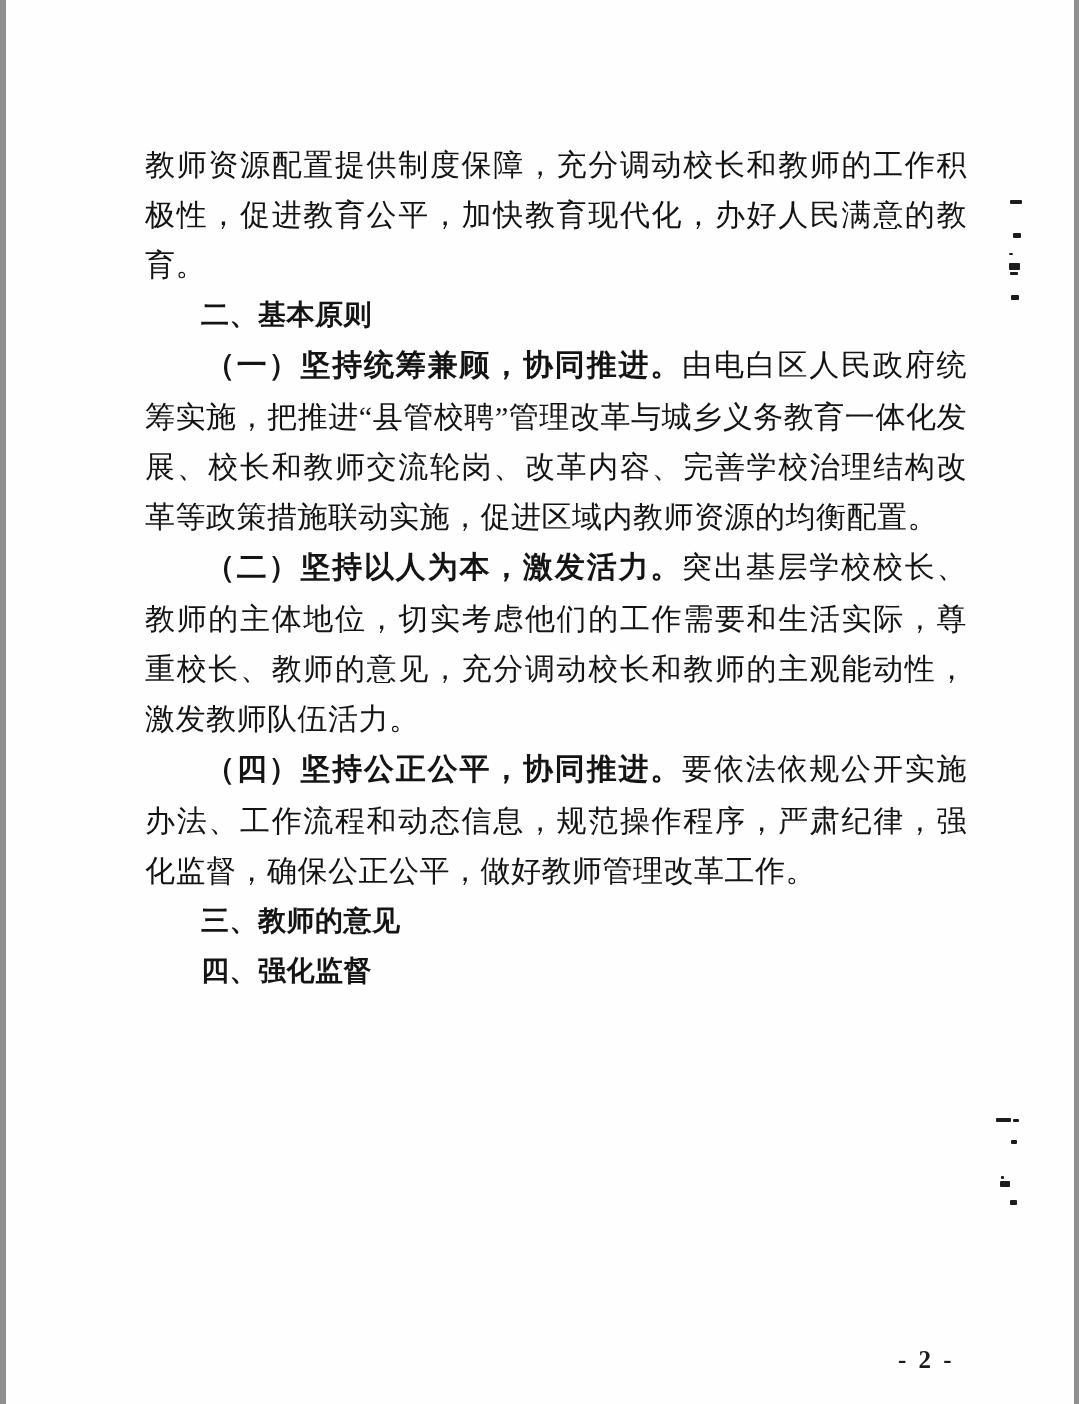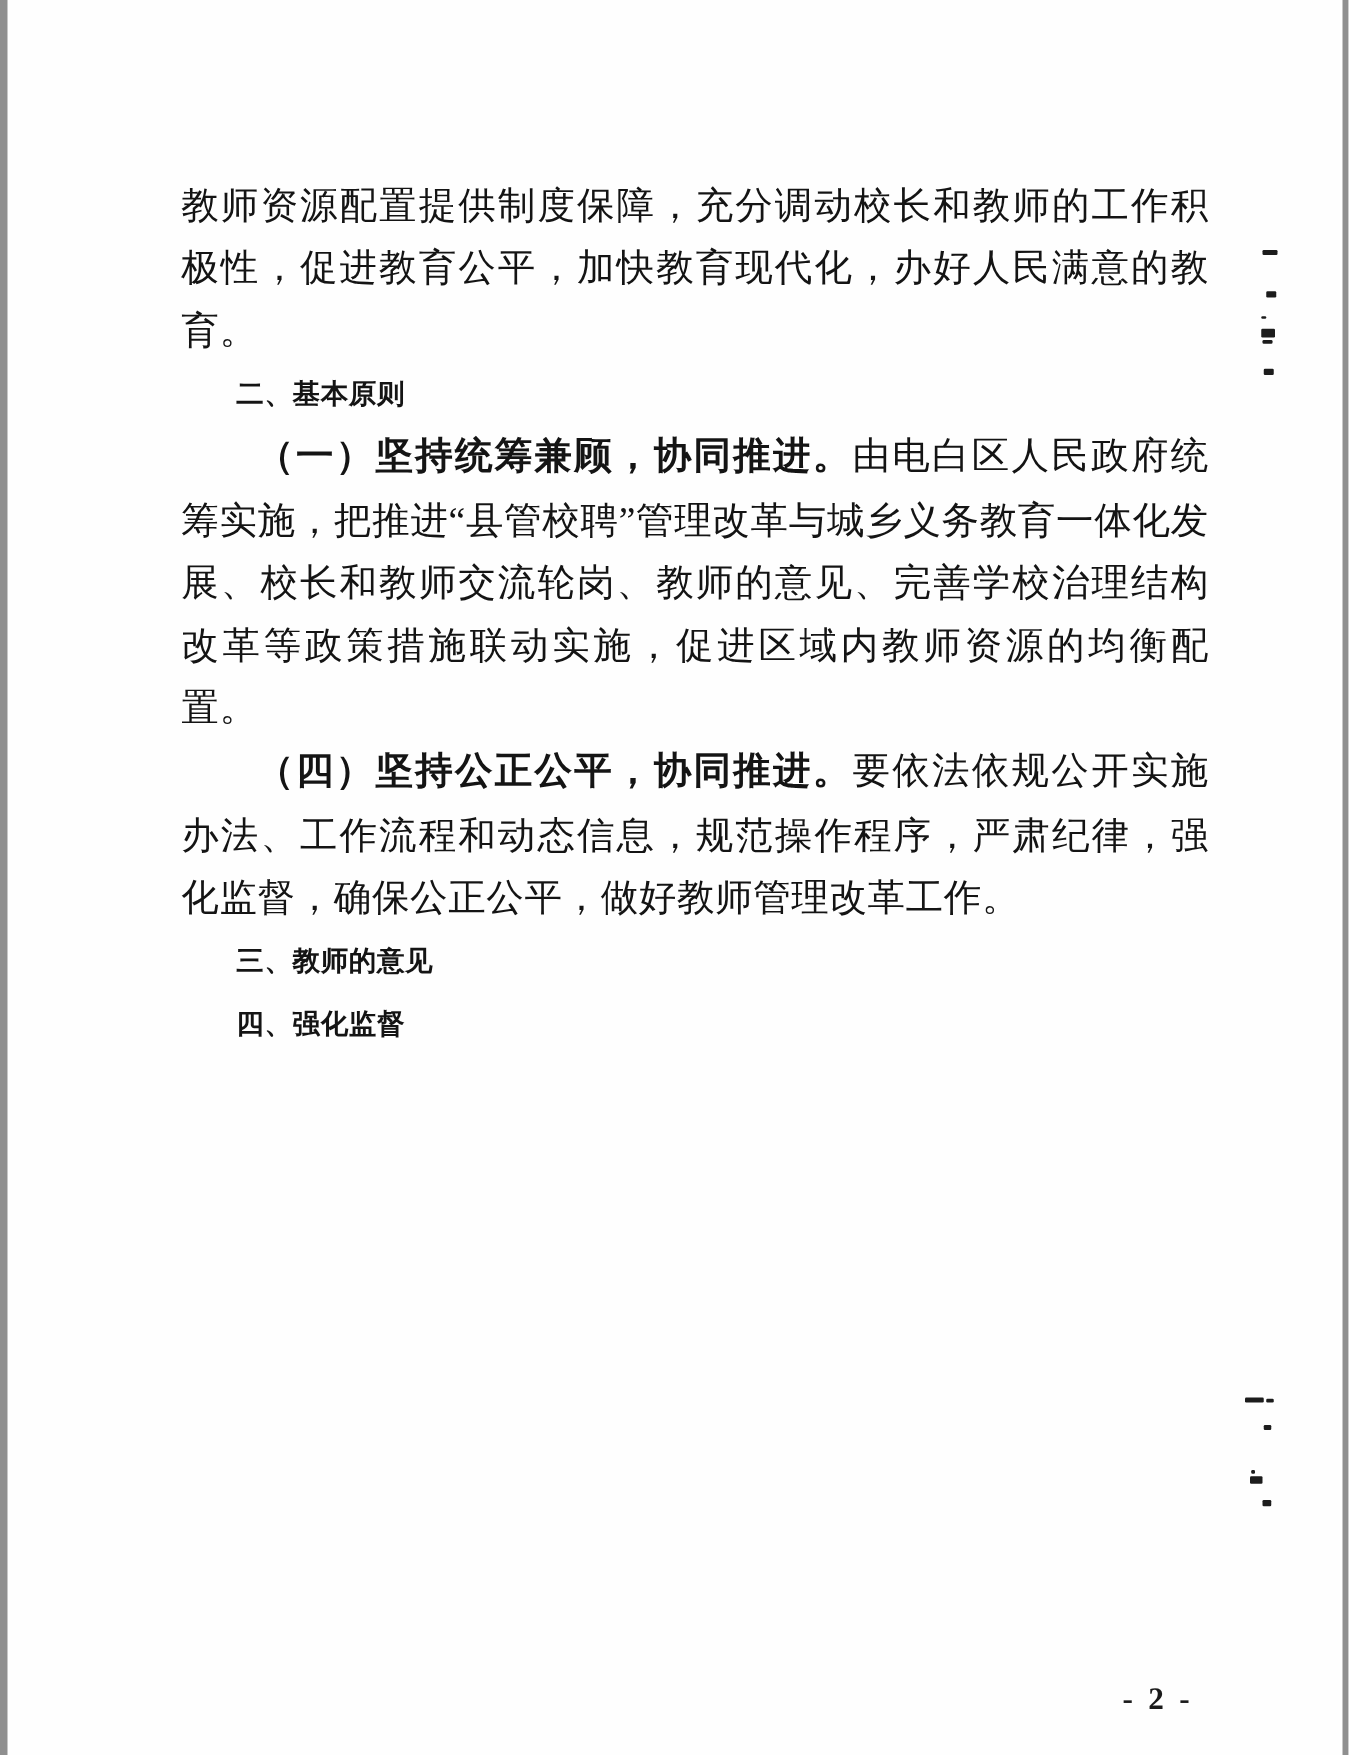--- a/index.html
+++ b/index.html
@@ -37,21 +37,21 @@
   }
   .para {
     margin: 0;
     text-indent: 2em;
   }
   .para.no-indent {
     text-indent: 0;
   }
   .heading {
     margin: 0;
-    font-size: 22px;
+    font-size: 28px;
     line-height: 50px;
     font-weight: 700;
     text-indent: 2em;
     font-family: "Liberation Sans", sans-serif;
   }
   .lead {
     font-weight: 700;
     font-family: Liberation Mono, monospace;
   }
   .page-number {
@@ -77,22 +77,23 @@
 
   <div class="scan-edge left"></div>
   <div class="scan-edge right"></div>
 
   <main class="text-block">
 
     <p class="para no-indent">教师资源配置提供制度保障，充分调动校长和教师的工作积极性，促进教育公平，加快教育现代化，办好人民满意的教育。</p>
 
     <h2 class="heading">二、基本原则</h2>
 
-    <p class="para"><strong class="lead">（一）坚持统筹兼顾，协同推进。</strong><span>由电白区人民政府统筹实施，把推进“县管校聘”管理改革与城乡义务教育一体化发展、校长和教师交流轮岗、教师的意见、完善学校治理结构改革等政策措施联动实施，促进区域内教师资源的均衡配置。</span></p>
+    <p class="para"><strong class="lead">（一）坚持统筹兼顾，协同推进。</strong><span>由电白区人民政府统筹实施，把推进“县管校聘”管理改革与城乡义务教育一体化发展、校长和教师交流轮岗、改革内容、完善学校治理结构改革等政策措施联动实施，促进区域内教师资源的均衡配置。</span></p>
 
+    <p class="para"><strong class="lead">（二）坚持以人为本，激发活力。</strong><span>突出基层学校校长、教师的主体地位，切实考虑他们的工作需要和生活实际，尊重校长、教师的意见，充分调动校长和教师的主观能动性，激发教师队伍活力。</span></p>
 
 
     <p class="para"><strong class="lead">（四）坚持公正公平，协同推进。</strong><span>要依法依规公开实施办法、工作流程和动态信息，规范操作程序，严肃纪律，强化监督，确保公正公平，做好教师管理改革工作。</span></p>
 
     <h2 class="heading">三、教师的意见</h2>
 
 
     <h2 class="heading">四、强化监督</h2>
 
   </main>

